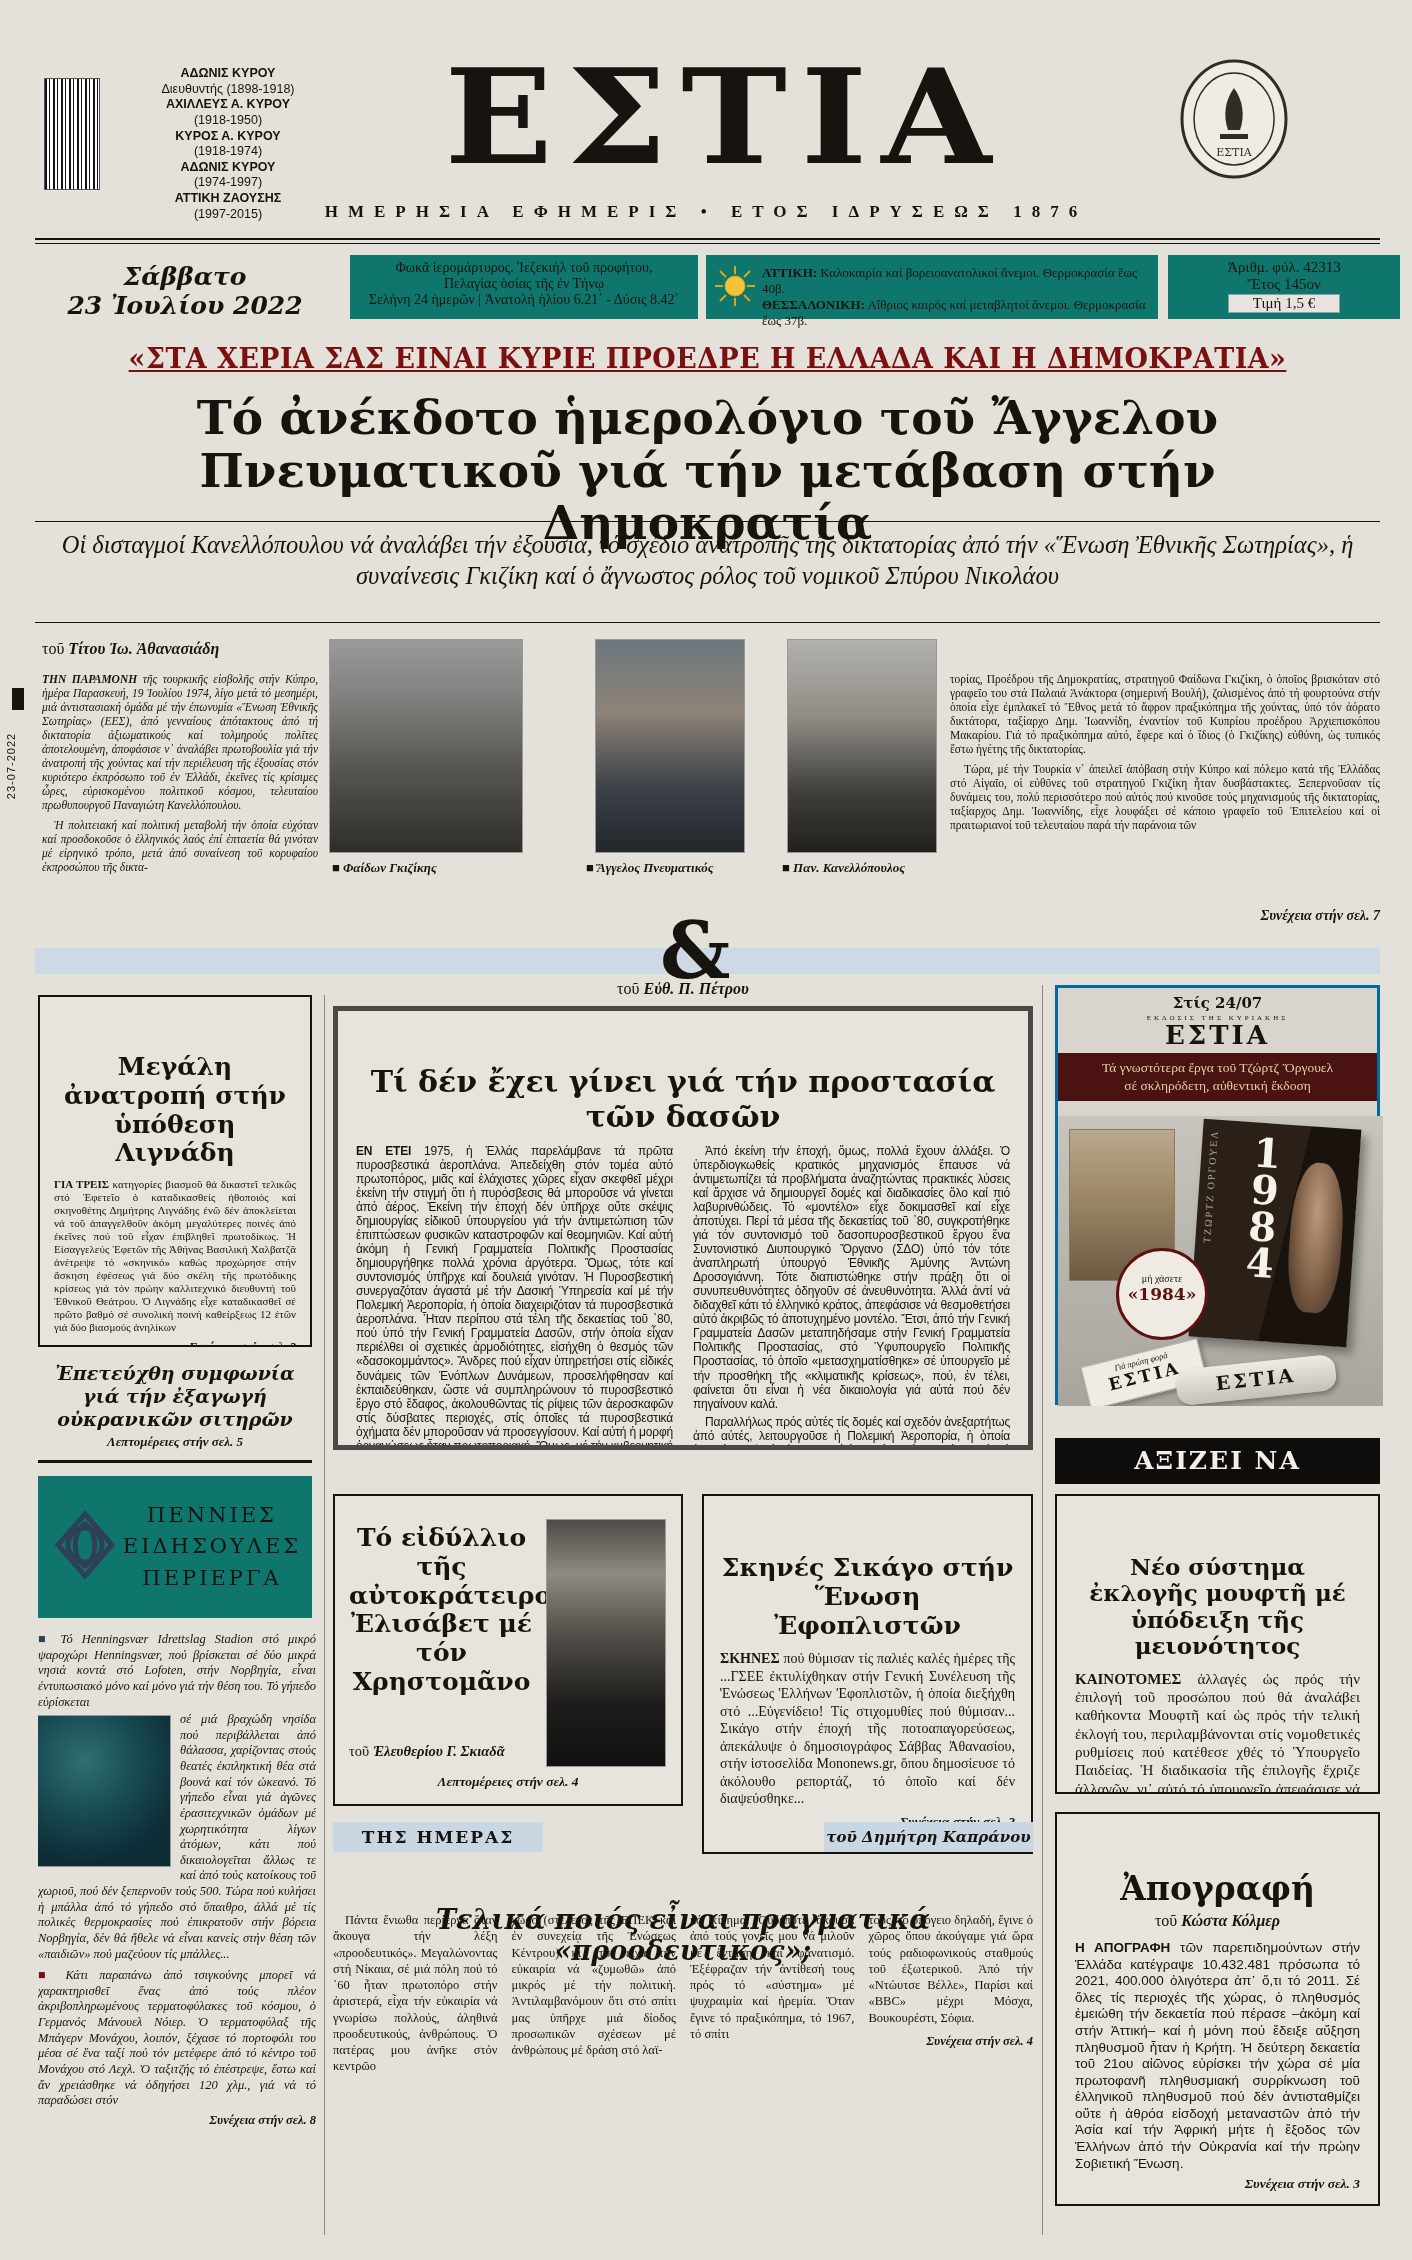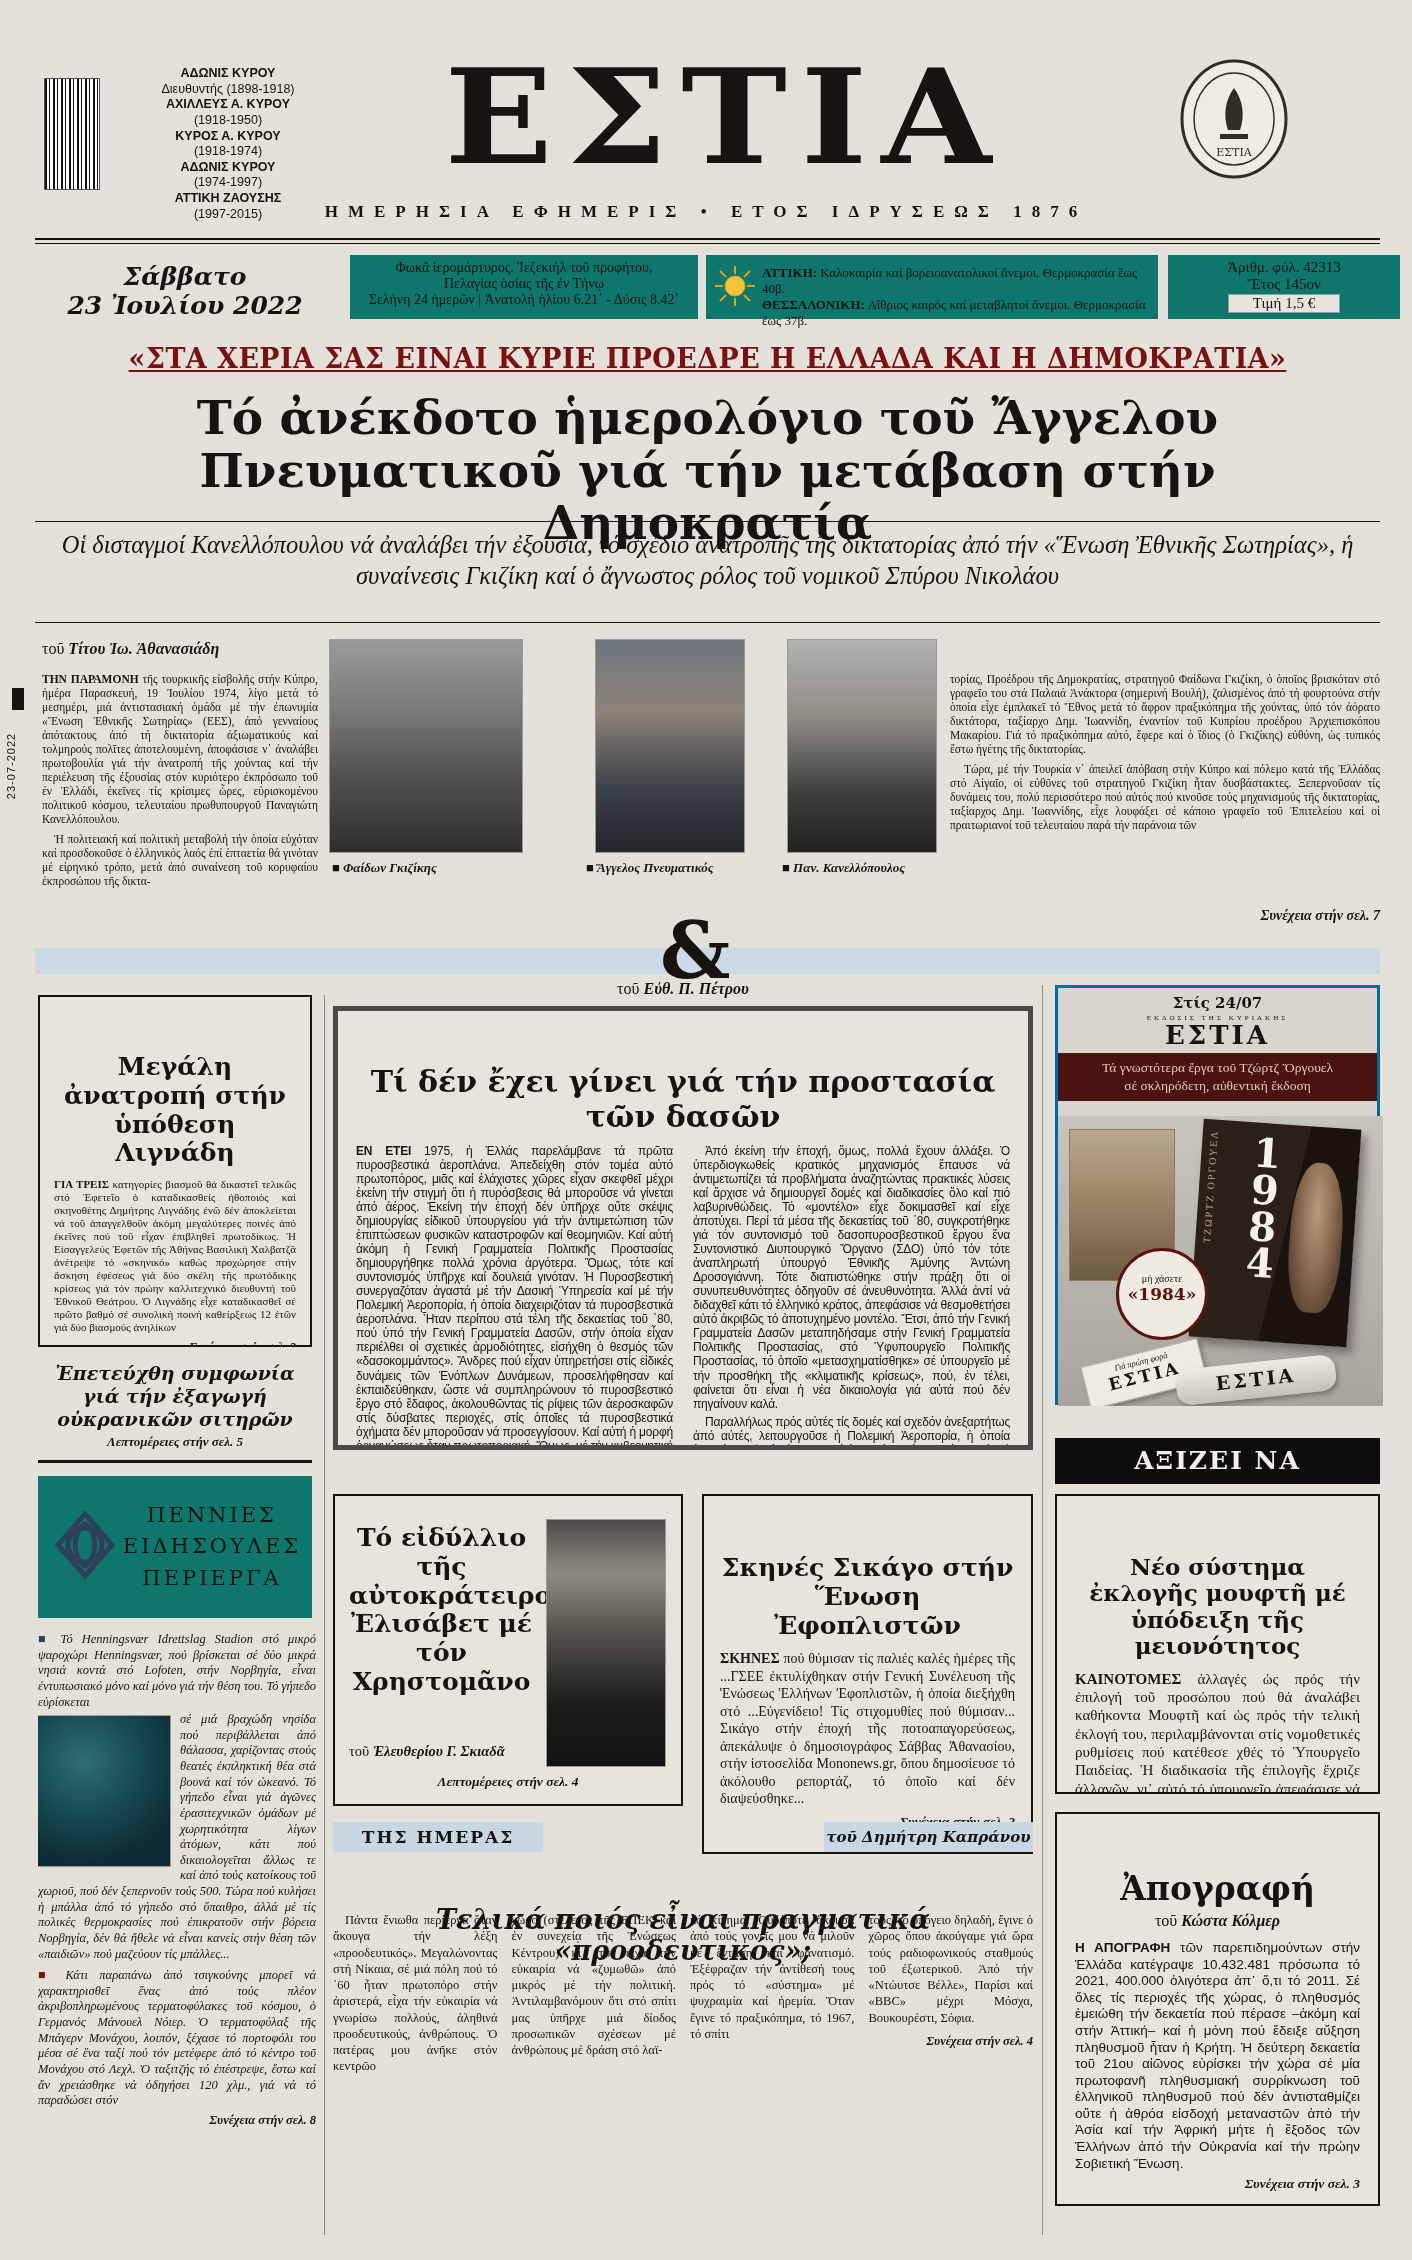--- a/index.html
+++ b/index.html
@@ -113,21 +113,21 @@
 
   <div class="abs" id="kicker" style="left:35px;top:342px;width:1345px;">«ΣΤΑ ΧΕΡΙΑ ΣΑΣ ΕΙΝΑΙ ΚΥΡΙΕ ΠΡΟΕΔΡΕ Η ΕΛΛΑΔΑ ΚΑΙ Η ΔΗΜΟΚΡΑΤΙΑ»</div>
   <div class="abs" id="headline" style="left:60px;top:392px;width:1295px;">Τό ἀνέκδοτο ἡμερολόγιο τοῦ Ἄγγελου Πνευματικοῦ γιά τήν μετάβαση στήν Δημοκρατία</div>
   <div class="abs rule" style="left:35px;top:521px;width:1345px;height:1px;"></div>
   <div class="abs" id="subhead" style="left:45px;top:530px;width:1325px;">Οἱ δισταγμοί Κανελλόπουλου νά ἀναλάβει τήν ἐξουσία, τό σχέδιο ἀνατροπῆς τῆς δικτατορίας ἀπό τήν «Ἕνωση Ἐθνικῆς Σωτηρίας», ἡ συναίνεσις Γκιζίκη καί ὁ ἄγνωστος ρόλος τοῦ νομικοῦ Σπύρου Νικολάου</div>
   <div class="abs rule" style="left:35px;top:622px;width:1345px;height:1px;"></div>
 
   <div class="abs" style="left:42px;top:640px;font-size:16px;">
     <span>τοῦ </span><span class="bi">Τίτου Ἰω. Ἀθανασιάδη</span>
   </div>
-  <div class="abs bodytxt just" style="left:42px;top:672px;width:276px;height:264px;overflow:hidden;">
+  <div class="abs bodytxt just" style="left:42px;top:672px;width:276px;height:264px;overflow:hidden;font-style:italic;">
     <p style="margin:0;"><b>ΤΗΝ ΠΑΡΑΜΟΝΗ</b><span> τῆς τουρκικῆς εἰσβολῆς στήν Κύπρο, ἡμέρα Παρασκευή, 19 Ἰουλίου 1974, λίγο μετά τό μεσημέρι, μιά ἀντιστασιακή ὁμάδα μέ τήν ἐπωνυμία «Ἕνωση Ἐθνικῆς Σωτηρίας» (ΕΕΣ), ἀπό γενναίους ἀπότακτους ἀπό τή δικτατορία ἀξιωματικούς καί τολμηρούς πολῖτες ἀποτελουμένη, ἀποφάσισε ν᾽ ἀναλάβει πρωτοβουλία γιά τήν ἀνατροπή τῆς χούντας καί τήν περιέλευση τῆς ἐξουσίας στόν κυριότερο ἐκπρόσωπο τοῦ ἐν Ἑλλάδι, ἐκεῖνες τίς κρίσιμες ὧρες, εὑρισκομένου πολιτικοῦ κόσμου, τελευταίου πρωθυπουργοῦ Παναγιώτη Κανελλόπουλου.</span></p>
     <p style="margin:6px 0 0;text-indent:12px;"><span>Ἡ πολιτειακή καί πολιτική μεταβολή τήν ὁποία εὐχόταν καί προσδοκοῦσε ὁ ἑλληνικός λαός ἐπί ἑπταετία θά γινόταν μέ εἰρηνικό τρόπο, μετά ἀπό συναίνεση τοῦ κορυφαίου ἐκπροσώπου τῆς δικτα-</span></p>
   </div>
 
   <div class="abs photo" style="left:330px;top:640px;width:192px;height:212px;background:linear-gradient(180deg,#9a9a98 0%,#7d7d7a 30%,#55544f 62%,#2e2d2a 100%);"></div>
   <div class="abs photo" style="left:596px;top:640px;width:148px;height:212px;background:linear-gradient(180deg,#6d777d 0%,#8d8377 34%,#3c4148 70%,#23262b 100%);"></div>
   <div class="abs photo" style="left:788px;top:640px;width:148px;height:212px;background:linear-gradient(180deg,#b3b1ac 0%,#8f8d86 36%,#403e39 72%,#21201d 100%);"></div>
   <div class="abs capline" style="left:332px;top:860px;"><span>■</span> <span class="bi">Φαίδων Γκιζίκης</span></div>
   <div class="abs capline" style="left:586px;top:860px;"><span>■</span> <span class="bi">Ἄγγελος Πνευματικός</span></div>
   <div class="abs capline" style="left:782px;top:860px;"><span>■</span> <span class="bi">Παν. Κανελλόπουλος</span></div>

